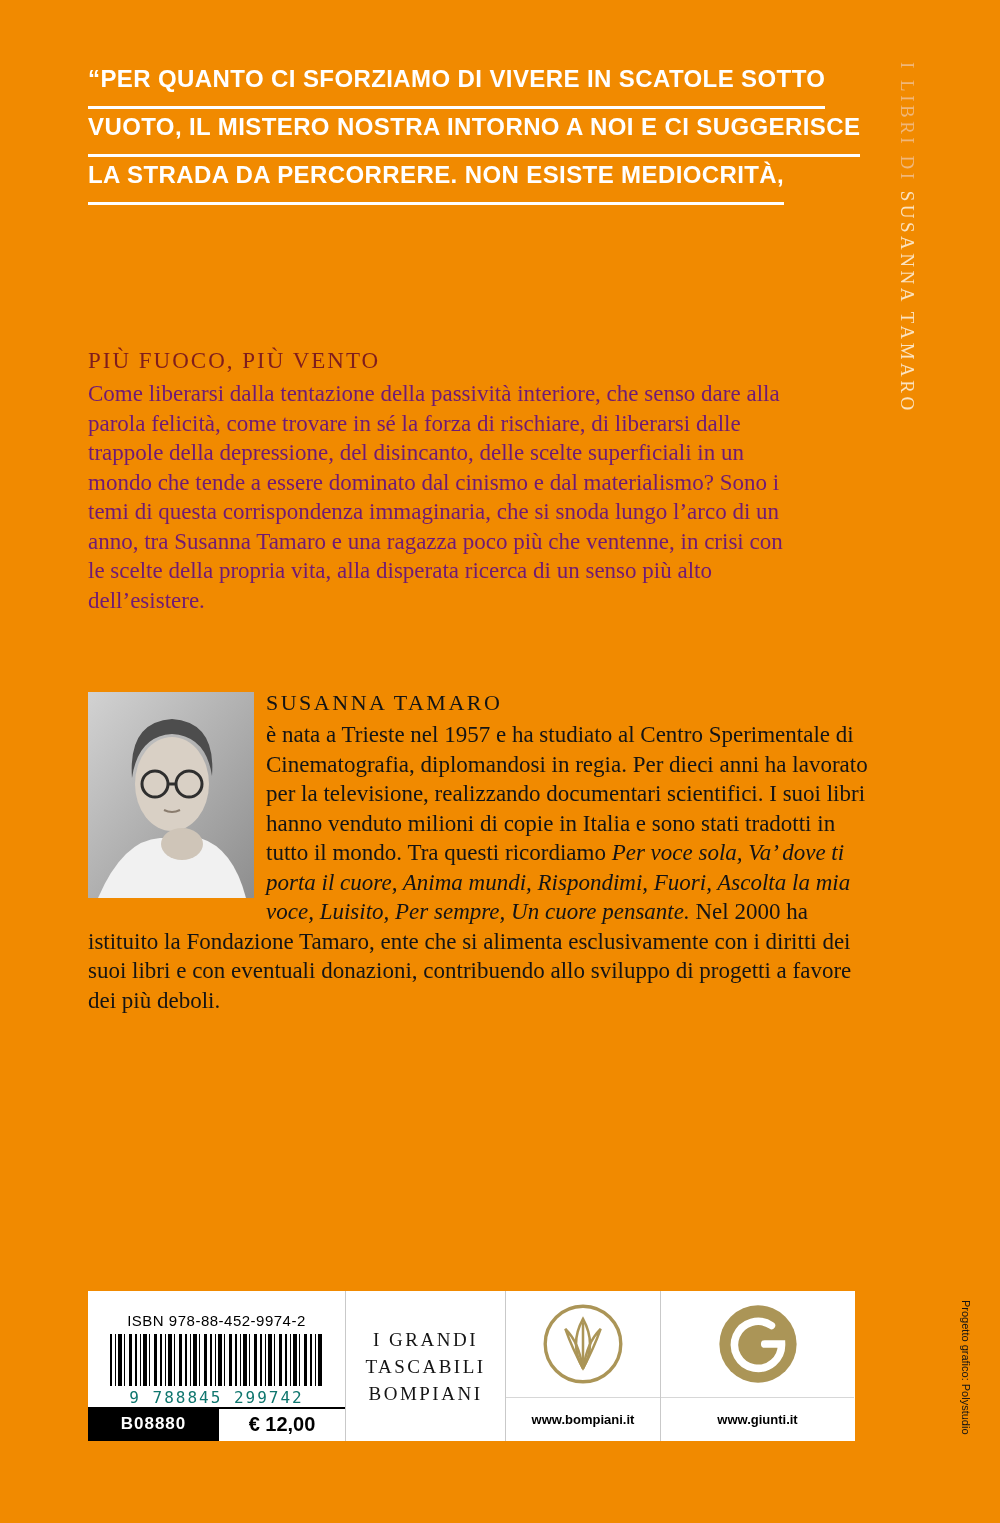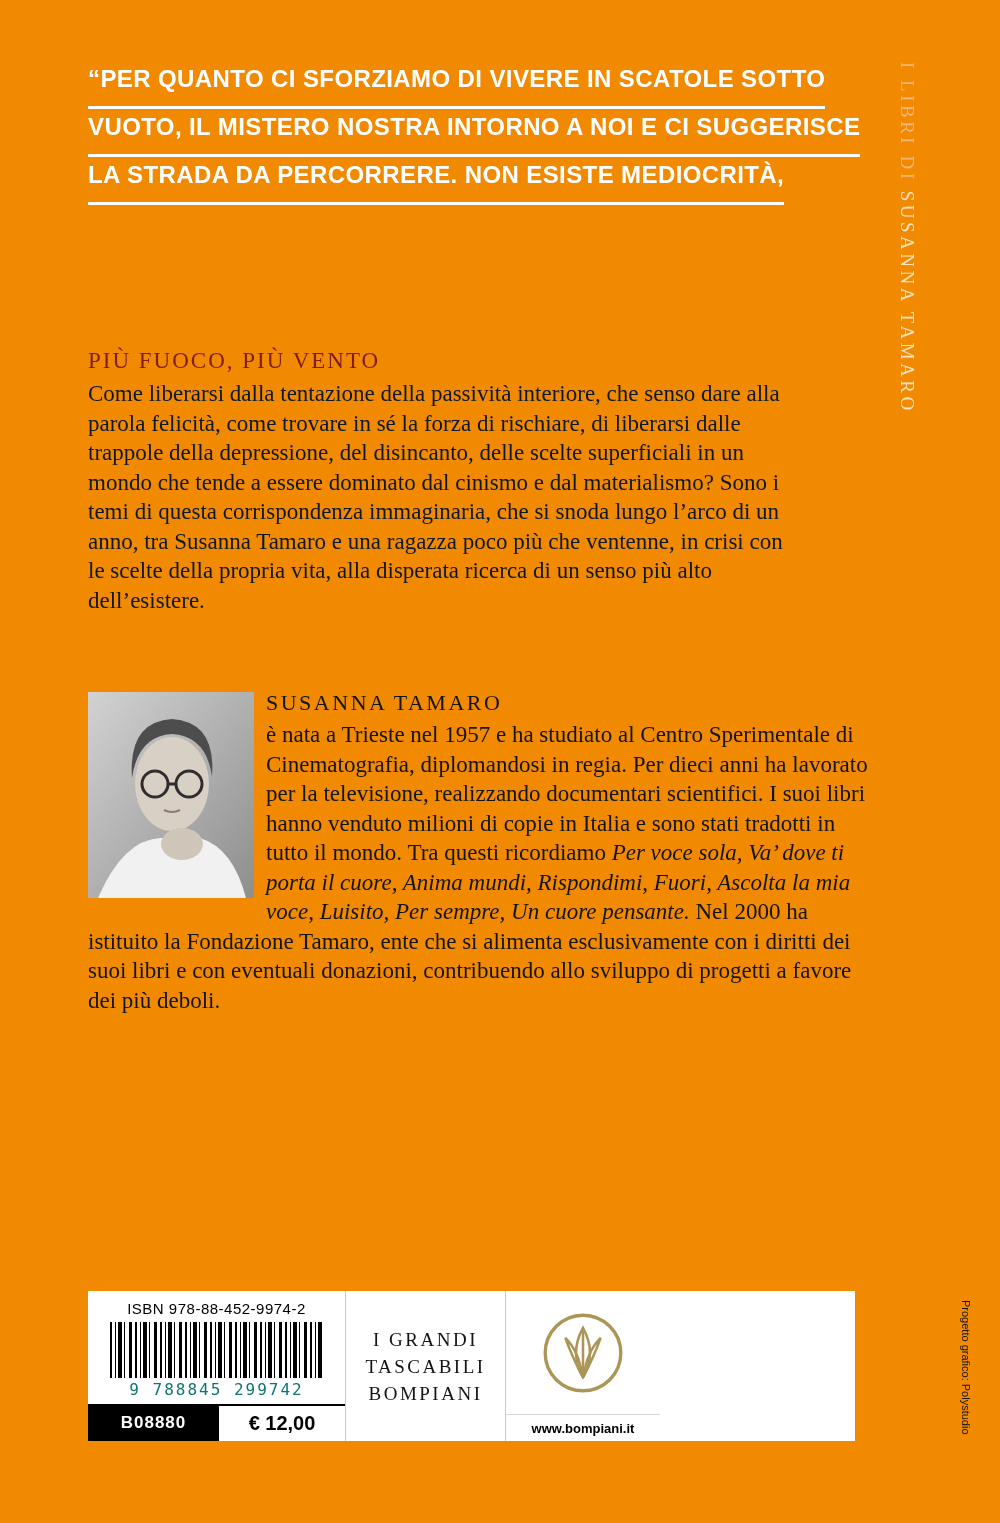--- a/index.html
+++ b/index.html
@@ -31,21 +31,21 @@
   .spine .prefix { color:#f0b77a; }
   .spine .author { color:#fbe3c0; }
 
   
   .synopsis-title {
     position:absolute; left:88px; top:348px;
     font-size:23px; letter-spacing:2px; color:#7f1d1d;
   }
   .synopsis-body {
     position:absolute; left:88px; top:379px; width:712px;
-    font-size:23px; line-height:29.5px; color:#0f172a;
+    font-size:23px; line-height:29.5px; color:#701a75;
     text-align:left;
   }
 
   
   .author-block {
     position:absolute; left:88px; top:688px; width:780px;
     font-size:23px; line-height:29.5px; color:#141414;
   }
   .photo {
     float:left; width:166px; height:206px;
@@ -59,21 +59,21 @@
 
   
   .footer {
     position:absolute; left:88px; top:1291px; width:767px; height:150px;
     display:flex; background:#ffffff;
   }
   .fsec { position:relative; background:#ffffff; height:150px; }
   .sec-barcode { width:257px; display:flex; flex-direction:column; }
   .isbn {
     text-align:center; font-family:"Liberation Sans", sans-serif;
-    font-size:15px; letter-spacing:0.5px; padding-top:9px; color:#000;
+    font-size:15px; letter-spacing:0.5px; padding-top:21px; color:#000;
   }
   .barcode {
     margin:5px auto 2px auto; width:214px; height:56px;
     background:repeating-linear-gradient(90deg,
       #000 0 2px, #fff 2px 5px,
       #000 5px 6px, #fff 6px 8px,
       #000 8px 12px, #fff 12px 14px,
       #000 14px 15px, #fff 15px 19px,
       #000 19px 22px, #fff 22px 25px);
   }
@@ -100,21 +100,21 @@
     display:flex; align-items:center; justify-content:center;
     text-align:center; font-size:19px; letter-spacing:2.5px;
     line-height:27px; white-space:pre-line; color:#141414;
   }
 
   .sec-logo { display:flex; flex-direction:column; align-items:center; border-left:1px solid #c9c9c9; }
   .sec-bompiani { width:155px; }
   .sec-giunti { width:194px; }
   .logo-wrap { flex:1; display:flex; align-items:center; justify-content:center; }
   .urlbar {
-    height:27px; width:100%; border-top:1px solid #d7d7d7;
+    height:44px; width:100%; border-top:1px solid #d7d7d7;
     display:flex; align-items:center; justify-content:center;
     font-family:"Liberation Sans", sans-serif; font-weight:bold;
     font-size:13px; color:#000;
   }
 
   
   .credits {
     position:absolute; left:960px; top:1300px; height:145px;
     writing-mode:vertical-rl;
     font-family:"Liberation Sans", sans-serif;
@@ -189,18 +189,27 @@
             <path d="M50 20 C39 40 39 60 50 79 C61 60 61 40 50 20 Z"></path>
             <path d="M29 32 C36 52 42 64 50 79 C46 58 41 44 29 32 Z"></path>
             <path d="M71 32 C64 52 58 64 50 79 C54 58 59 44 71 32 Z"></path>
             <line x1="50" y1="24" x2="50" y2="79"></line>
           </g>
         </svg>
       </div>
       <div class="urlbar">www.bompiani.it</div>
     </div>
 
+    <div class="fsec sec-logo sec-giunti">
+      <div class="logo-wrap">
+        <svg width="84" height="84" viewBox="0 0 100 100" xmlns="http://www.w3.org/2000/svg">
+          <circle cx="50" cy="50" r="46" fill="#AB9557"></circle>
+          <path d="M66 28 A28 28 0 1 0 78 50 L58 50" fill="none" stroke="#ffffff" stroke-width="9" stroke-linecap="round"></path>
+        </svg>
+      </div>
+      <div class="urlbar">www.giunti.it</div>
+    </div>
 
   </div>
 
   <div class="credits">Progetto grafico: Polystudio</div>
 
 </div>
 
 </body></html>

